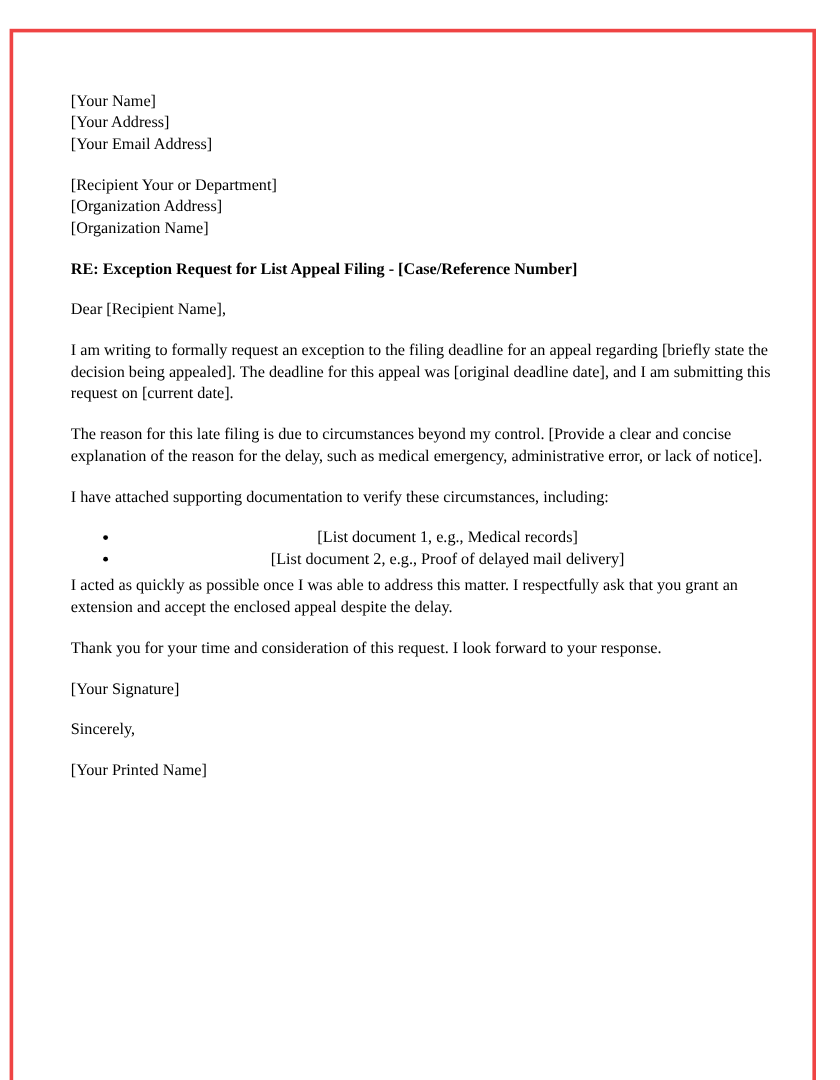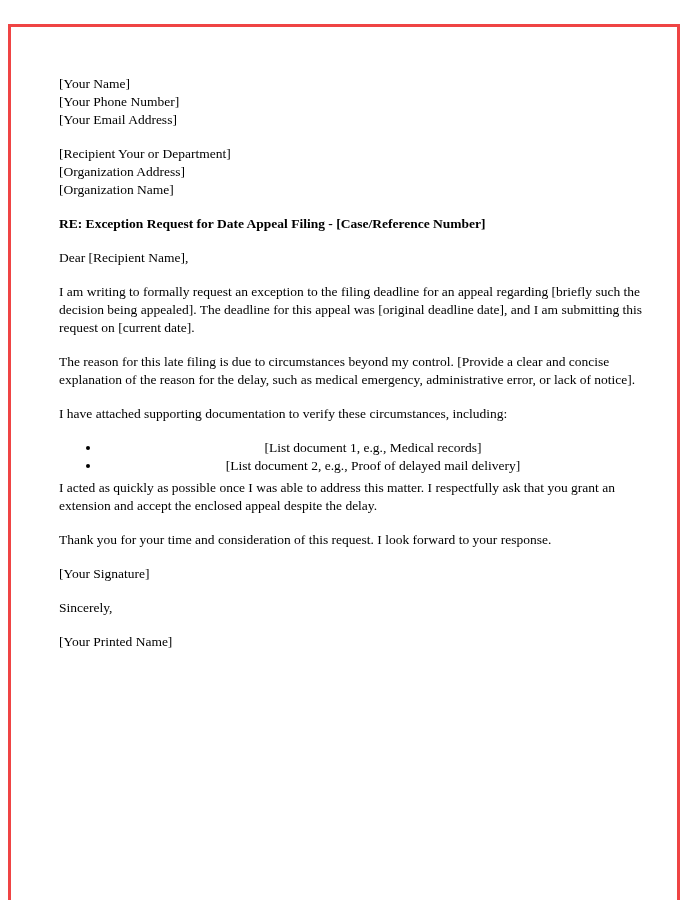--- a/index.html
+++ b/index.html
@@ -58,36 +58,36 @@
   </style>
 </head>
 <body>
 
 <div class="page">
   <div class="frame">
     <div class="content">
 
       <div class="block">
         <span class="line">[Your Name]</span>
-        <span class="line">[Your Phone Number]</span>
+        <span class="line">[Your Address]</span>
         <span class="line">[Your Email Address]</span>
       </div>
 
 
       <div class="block">
         <span class="line">[Recipient Your or Department]</span>
         <span class="line">[Organization Address]</span>
         <span class="line">[Organization Name]</span>
       </div>
 
-      <div class="block subject">RE: Exception Request for Date Appeal Filing - [Case/Reference Number]</div>
+      <div class="block subject">RE: Exception Request for List Appeal Filing - [Case/Reference Number]</div>
 
       <p>Dear [Recipient Name],</p>
 
-      <p>I am writing to formally request an exception to the filing deadline for an appeal regarding [briefly such the decision being appealed]. The deadline for this appeal was [original deadline date], and I am submitting this request on [current date].</p>
+      <p>I am writing to formally request an exception to the filing deadline for an appeal regarding [briefly state the decision being appealed]. The deadline for this appeal was [original deadline date], and I am submitting this request on [current date].</p>
 
       <p>The reason for this late filing is due to circumstances beyond my control. [Provide a clear and concise explanation of the reason for the delay, such as medical emergency, administrative error, or lack of notice].</p>
 
       <p>I have attached supporting documentation to verify these circumstances, including:</p>
 
       <ul class="doc-list">
         <li>[List document 1, e.g., Medical records]</li>
         <li>[List document 2, e.g., Proof of delayed mail delivery]</li>
       </ul>
 

